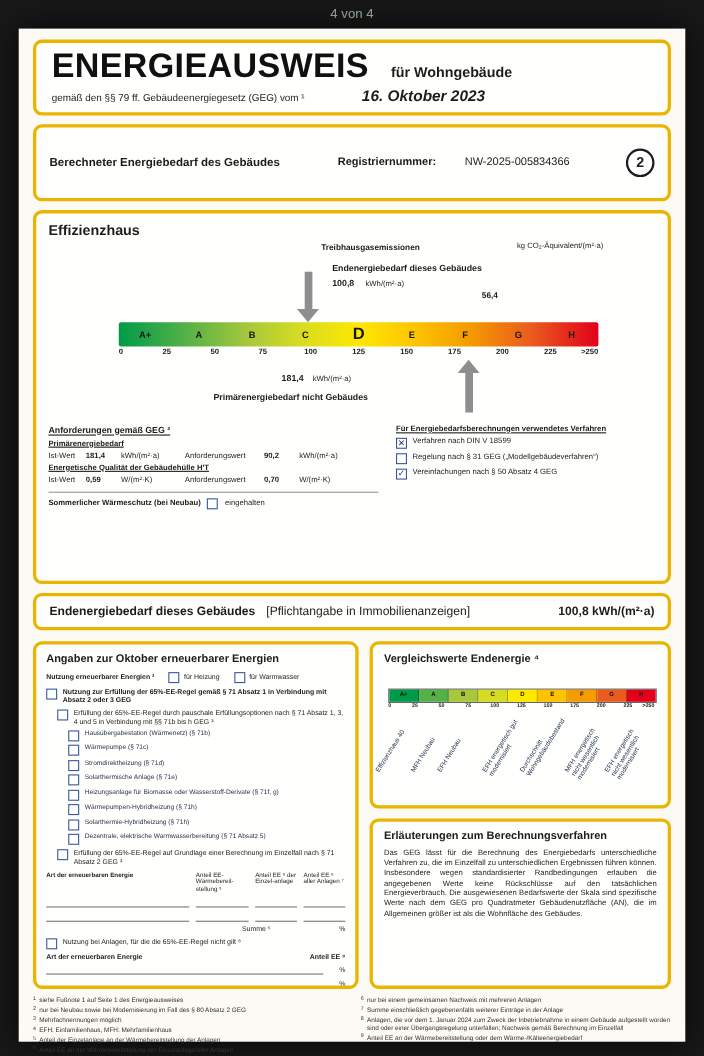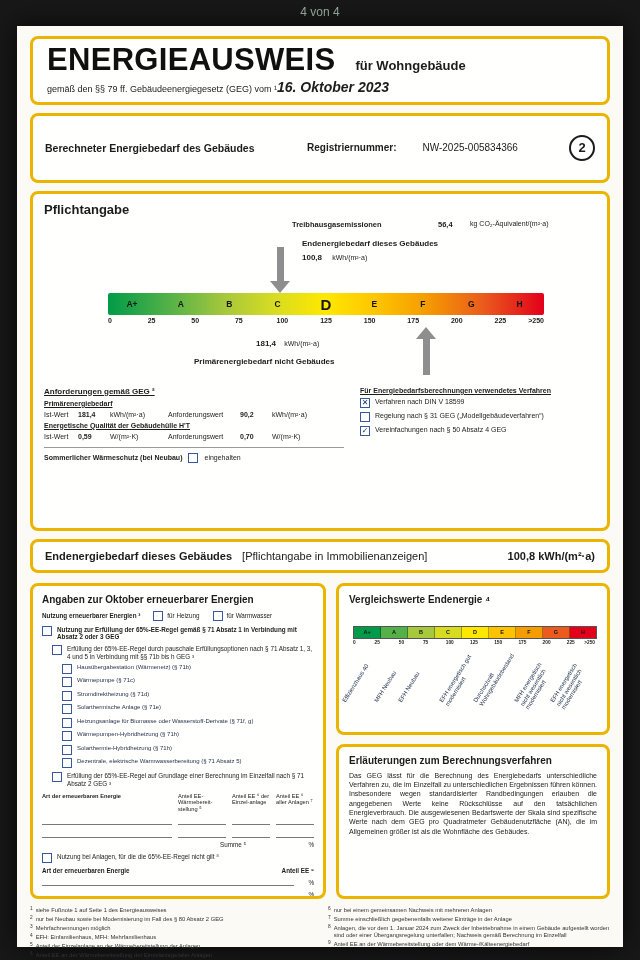--- a/index.html
+++ b/index.html
@@ -12,37 +12,37 @@
   .page{position:absolute;left:17px;top:26px;width:606px;height:921px;background:#fbfaf5;
     box-shadow:0 0 26px rgba(0,0,0,.75);padding:10px 13px;box-sizing:border-box;}
   .ybox{border:3px solid #eab400;border-radius:8px;background:#fffffd;box-sizing:border-box;}
   .b{font-weight:700}.u{text-decoration:underline}
 
   
   .hd{padding:5px 14px 7px;margin-bottom:8px;}
   .hd-top{display:flex;align-items:flex-end;gap:20px;}
   .hd-title{font-size:31px;font-weight:800;letter-spacing:.3px;color:#101010;line-height:1.05;}
   .hd-sub{font-size:13px;font-weight:700;padding-bottom:4px;}
-  .hd-law{display:flex;font-size:9px;margin-top:2px;align-items:baseline;}
+  .hd-law{display:flex;gap:52px;font-size:9px;margin-top:2px;align-items:baseline;}
   .hd-date{font-weight:700;font-size:14px;font-style:italic;}
 
   
   .reg{display:flex;align-items:center;padding:19px 12px;margin-bottom:8px;}
   .reg-left{font-weight:700;font-size:10.5px;flex:0 0 262px;}
   .reg-lab{font-weight:700;font-size:10px;}
   .reg-val{font-size:10px;margin-left:26px;}
   .badge{margin-left:auto;width:22px;height:22px;border:2px solid #1b1b1b;border-radius:50%;
     display:flex;align-items:center;justify-content:center;font-weight:800;font-size:13px;background:#fff;}
 
   
   .en{position:relative;padding:8px 11px;margin-bottom:8px;height:340px;}
   .en-title{font-weight:700;font-size:13px;}
   .ghg{position:relative;height:15px;margin-top:3px;font-size:7.5px;}
   .ghg-label{position:absolute;left:248px;font-weight:700;}
-  .ghg-val{position:absolute;left:394px;font-weight:700;}
+  .ghg-val{position:absolute;left:394px;font-weight:700;margin-top:44px;}
   .ghg-unit{position:absolute;left:426px;font-size:7px;}
   .zoneA{position:relative;height:58px;}
   .endlabel{position:absolute;left:258px;top:4px;font-size:8px;font-weight:700;}
   .endrow{position:absolute;left:258px;top:18px;font-size:8px;}
   .endrow .v{font-weight:700;}
   .endrow .un{margin-left:8px;font-size:7px;}
   .arr-down{position:absolute;left:226px;top:12px;width:20px;height:46px;
     display:flex;flex-direction:column;align-items:center;}
   .arr-down .shaft{width:7px;flex:1;background:#8e8e8e;}
   .arr-down .head{width:0;height:0;border-left:10px solid transparent;
@@ -175,21 +175,21 @@
   </div>
 
   <div class="ybox reg">
     <span class="reg-left">Berechneter Energiebedarf des Gebäudes</span>
     <span class="reg-lab">Registriernummer:</span>
     <span class="reg-val">NW-2025-005834366</span>
     <span class="badge">2</span>
   </div>
 
   <div class="ybox en">
-    <div class="en-title">Pflichtangabe</div>
+    <div class="en-title">Effizienzhaus</div>
 
     <div class="ghg">
       <span class="ghg-label">Treibhausgasemissionen</span>
       <span class="ghg-val">56,4</span>
       <span class="ghg-unit">kg CO₂-Äquivalent/(m²·a)</span>
     </div>
 
     <div class="zoneA">
       <div class="arr-down">
         <div class="shaft"></div>

